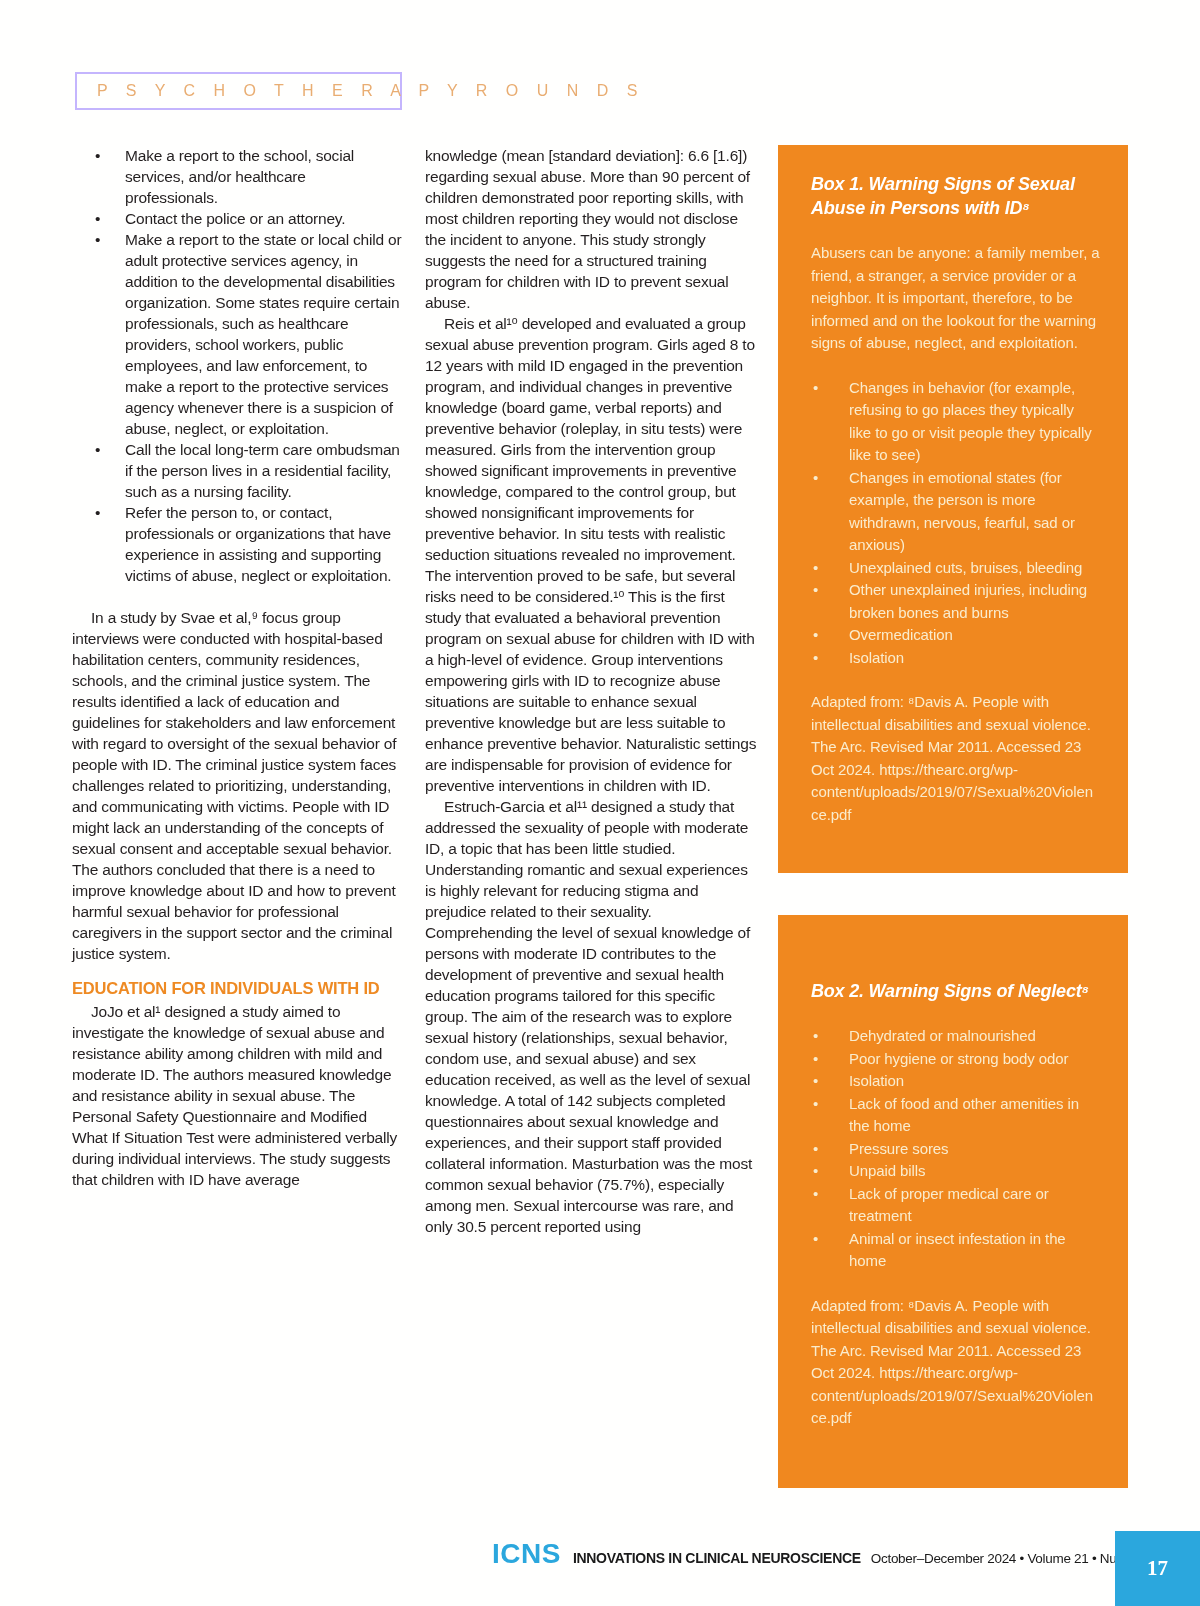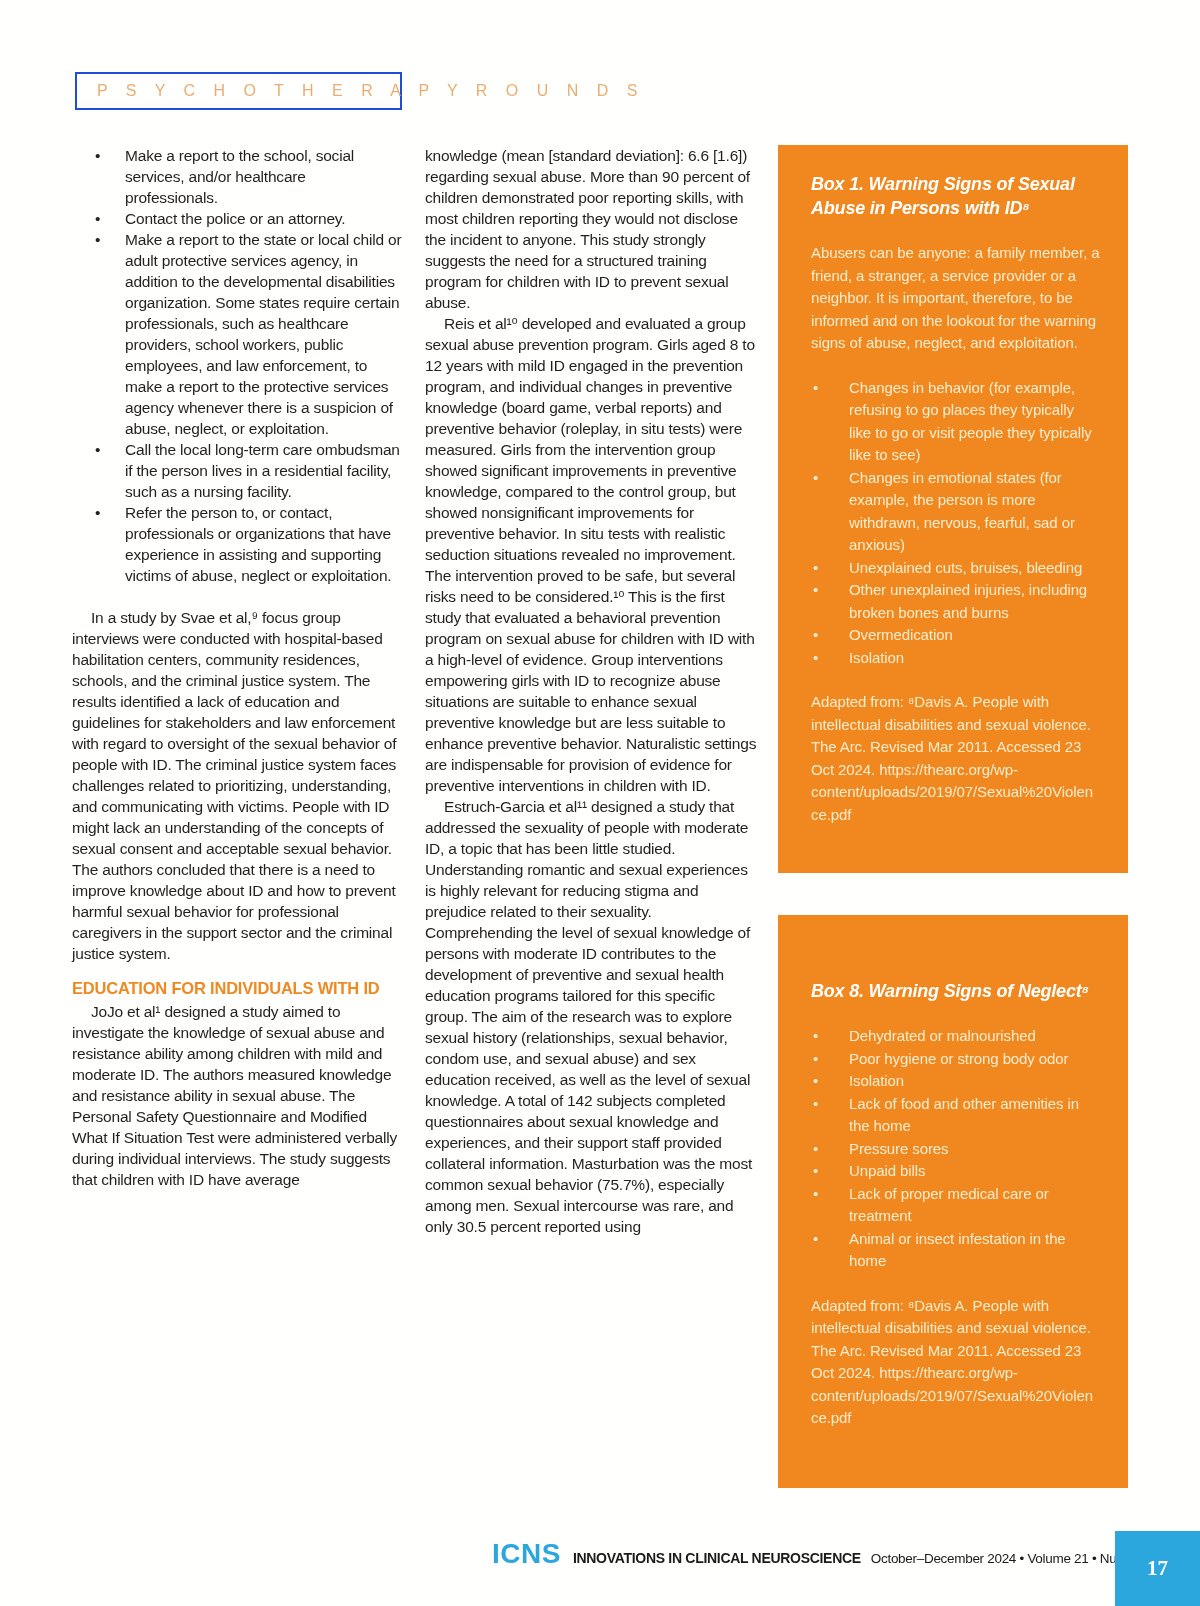--- a/index.html
+++ b/index.html
@@ -11,21 +11,21 @@
     background: #fffffe;
     font-family: "Liberation Sans", "DejaVu Sans", sans-serif;
     color: #231f20;
     overflow: hidden;
   }
   
   .kicker {
     position: absolute;
     left: 75px; top: 72px;
     width: 327px; height: 38px;
-    border: 2px solid #1d4ed8;
+    border: 2px solid #c4b5fd;
     display: flex; align-items: center;
     padding-left: 20px;
   }
   .kicker span {
     font-size: 16px;
     letter-spacing: 7px;
     color: #e9ad72;
     white-space: nowrap;
   }
   
@@ -176,21 +176,21 @@
           <li>Changes in emotional states (for example, the person is more withdrawn, nervous, fearful, sad or anxious)</li>
           <li>Unexplained cuts, bruises, bleeding</li>
           <li>Other unexplained injuries, including broken bones and burns</li>
           <li>Overmedication</li>
           <li>Isolation</li>
         </ul>
         <p class="source">Adapted from: ⁸Davis A. People with intellectual disabilities and sexual violence. The Arc. Revised Mar 2011. Accessed 23 Oct 2024. https://thearc.org/wp-content/uploads/2019/07/Sexual%20Violence.pdf</p>
       </div>
 
       <div class="infobox box2">
-        <h3>Box 8. Warning Signs of Neglect⁸</h3>
+        <h3>Box 2. Warning Signs of Neglect⁸</h3>
         <ul>
           <li>Dehydrated or malnourished</li>
           <li>Poor hygiene or strong body odor</li>
           <li>Isolation</li>
           <li>Lack of food and other amenities in the home</li>
           <li>Pressure sores</li>
           <li>Unpaid bills</li>
           <li>Lack of proper medical care or treatment</li>
           <li>Animal or insect infestation in the home</li>
         </ul>

